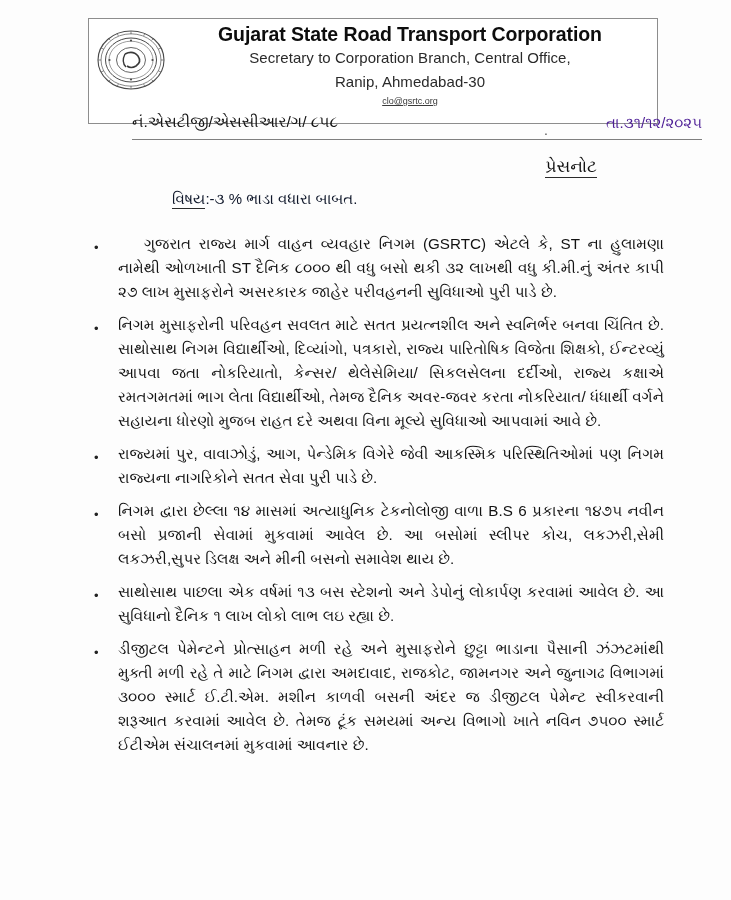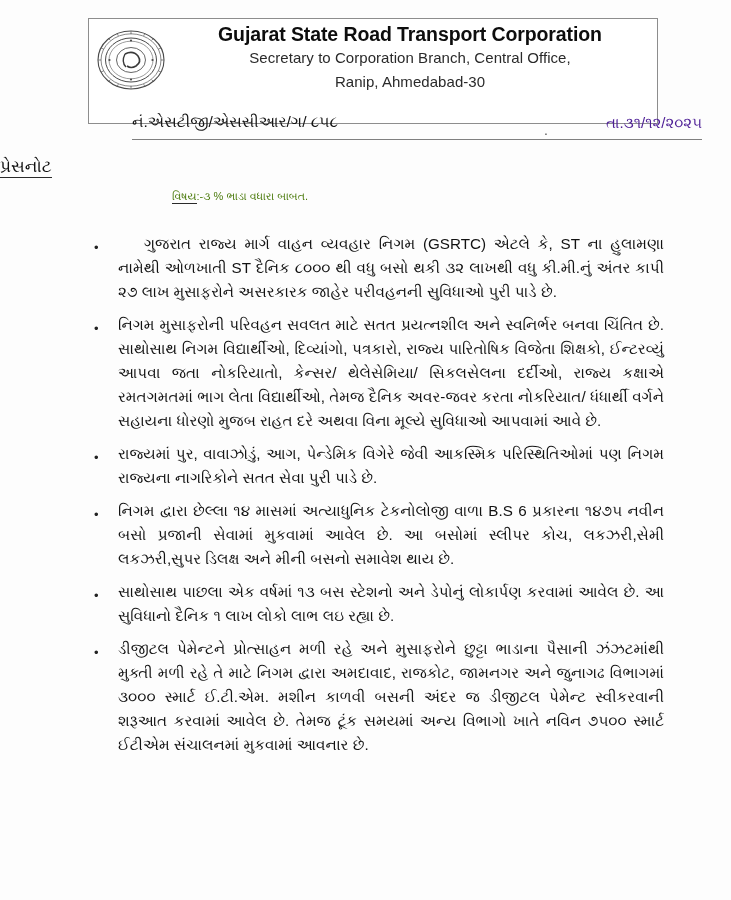--- a/index.html
+++ b/index.html
@@ -105,35 +105,35 @@
     color: #4c1d95;
     white-space: nowrap;
   }
 
   
   .doc-title {
     position: absolute;
     left: 0;
     top: 157px;
     width: 597px;
-    text-align: left;
+    text-align: right;
     font-size: 17px;
     color: #101010;
   }
   .doc-title span {
     border-bottom: 1.2px solid #2a2a2a;
     padding-bottom: 1px;
   }
 
   .doc-subject {
     position: absolute;
     left: 172px;
     top: 190px;
-    font-size: 11px;
-    color: #4d7c0f;
+    font-size: 15px;
+    color: #0f172a;
     white-space: nowrap;
   }
   .doc-subject .u {
     border-bottom: 1.2px solid #2a2a2a;
     padding-bottom: 1px;
   }
 
   
   .body-block {
     position: absolute;
@@ -206,20 +206,21 @@
         <circle cx="36" cy="55.5" r="1.1" fill="#4a4a4a"></circle>
         <circle cx="14.5" cy="36" r="1.1" fill="#4a4a4a"></circle>
         <circle cx="57.5" cy="36" r="1.1" fill="#4a4a4a"></circle>
       </svg>
     </div>
 
     <div class="letterhead-text">
       <div class="org-name">Gujarat State Road Transport Corporation</div>
       <div class="org-line">Secretary to Corporation Branch, Central Office,</div>
       <div class="org-line">Ranip, Ahmedabad-30</div>
+      <div class="org-email">clo@gsrtc.org</div>
     </div>
   </div>
 
   <div class="refline">
     <div class="ref-no">નં.એસટીજી/એસસીઆર/ગ/ ૮૫૮</div>
     <div class="ref-dot">.</div>
     <div class="ref-date">તા.૩૧/૧૨/૨૦૨૫</div>
   </div>
 
   <div class="doc-title">

